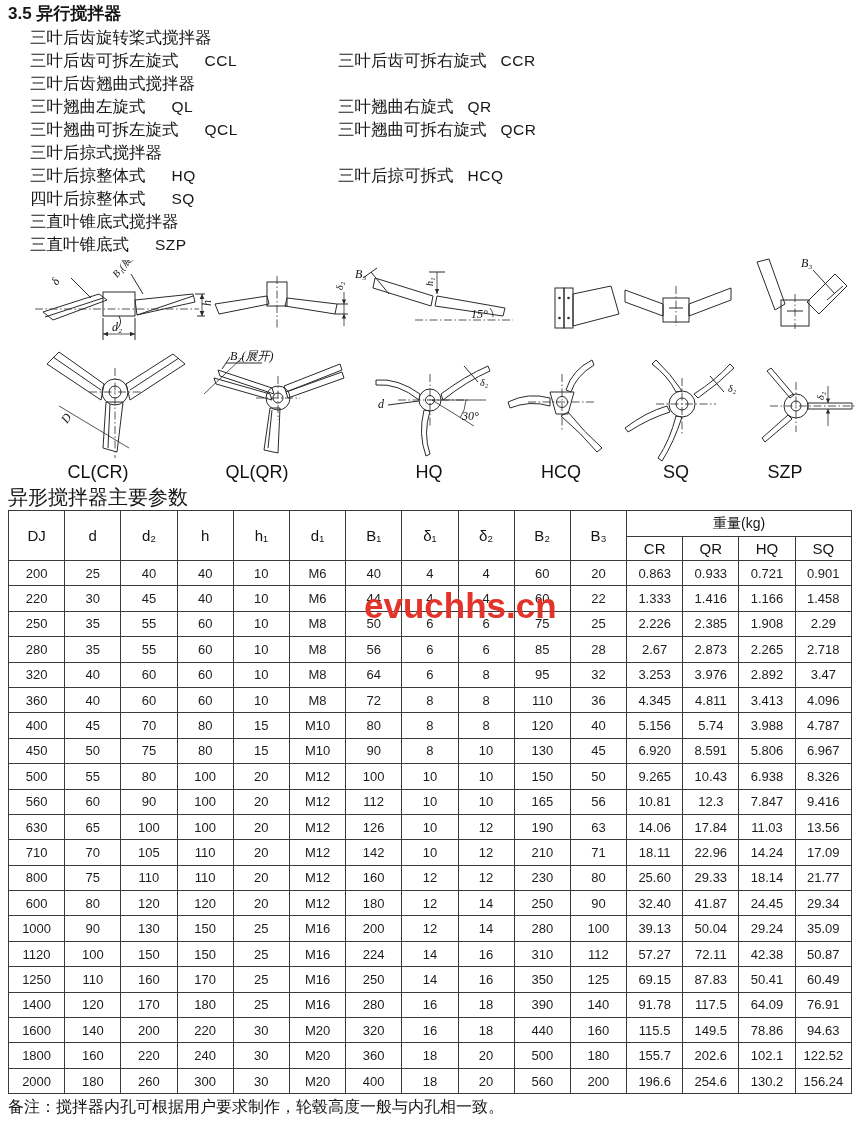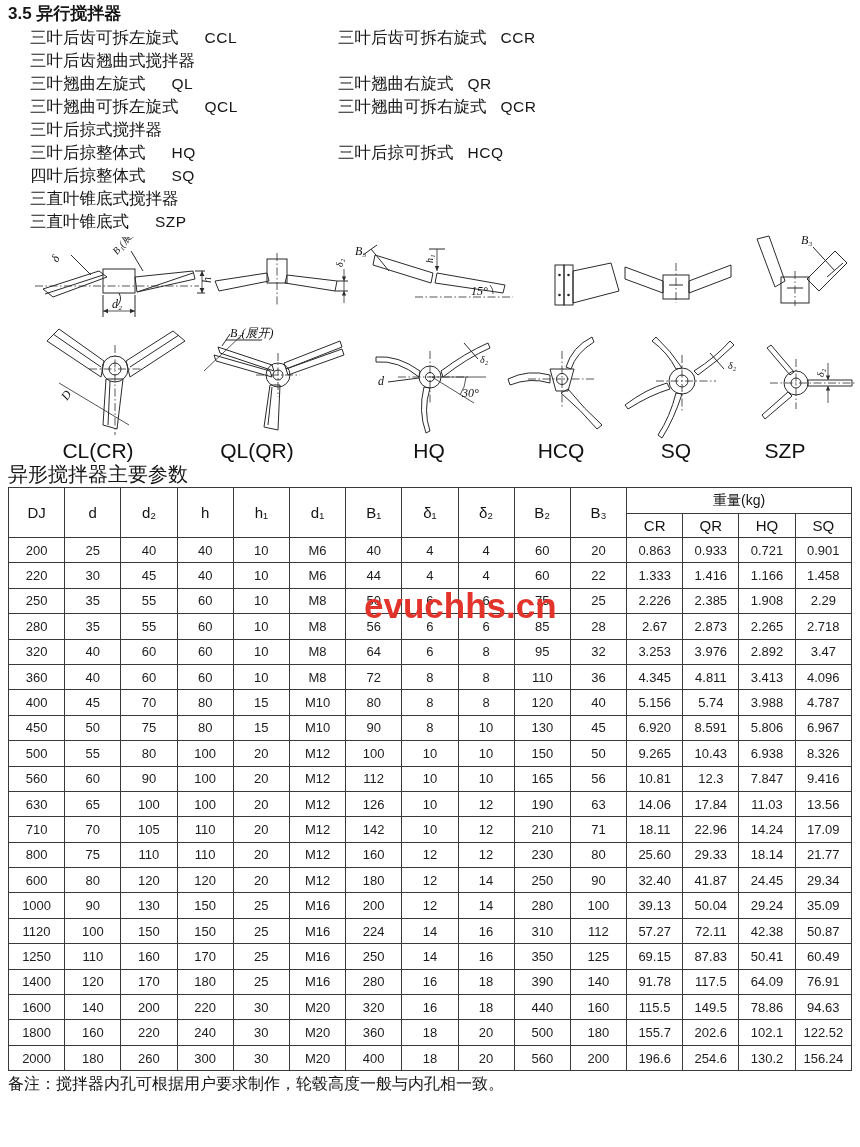--- a/index.html
+++ b/index.html
@@ -18,21 +18,21 @@
   .col-right .type-code { margin-left:14px; }
 
   .figures { position:relative; height:230px; margin-top:0; }
   .fig { position:absolute; }
   .fig .ln  { fill:none; stroke:#2b2b2b; stroke-width:1; }
   .fig .cl  { fill:none; stroke:#2b2b2b; stroke-width:0.8; stroke-dasharray:8 2.5 1.5 2.5; }
   .fig .dim { fill:none; stroke:#2b2b2b; stroke-width:0.8; }
   .fig .dot { fill:#2b2b2b; stroke:none; }
   .fig text.lbl { font-family:"Liberation Serif","DejaVu Serif",serif; font-style:italic; font-size:12px; fill:#111; }
   .fig text.sm  { font-size:10px; }
-  .fig-caption { position:absolute; top:206px; width:120px; text-align:center; font-size:21px; color:#111; }
+  .fig-caption { position:absolute; top:206px; width:120px; text-align:center; font-size:18px; color:#111; }
 
   .table-title { font-size:20px; line-height:22px; margin-top:0; }
   table.params { width:100%; border-collapse:collapse; table-layout:fixed; margin-top:2px; }
   .params th, .params td { border:1px solid #3a3a3a; text-align:center; padding:0; overflow:hidden; }
   .params thead th { font-weight:normal; font-size:15px; height:25px; color:#141414; }
   .params thead tr.sub th { height:23px; }
   .params th.wt { font-size:14px; }
   .params td { height:24.4px; font-size:13px; color:#1d1d1d; }
 
   .note { margin-top:3px; font-size:16px; line-height:20px; }
@@ -43,20 +43,21 @@
   }
 </style>
 </head>
 <body>
 
 <div class="page">
 
   <div class="heading">3.5 异行搅拌器</div>
 
   <div class="type-list">
+      <div class="type-row"><span class="col-left"><span class="type-name">三叶后齿旋转桨式搅拌器</span></span></div>
       <div class="type-row"><span class="col-left"><span class="type-name">三叶后齿可拆左旋式</span><span class="type-code">CCL</span></span><span class="col-right"><span class="type-name">三叶后齿可拆右旋式</span><span class="type-code">CCR</span></span></div>
       <div class="type-row"><span class="col-left"><span class="type-name">三叶后齿翘曲式搅拌器</span></span></div>
       <div class="type-row"><span class="col-left"><span class="type-name">三叶翘曲左旋式</span><span class="type-code">QL</span></span><span class="col-right"><span class="type-name">三叶翘曲右旋式</span><span class="type-code">QR</span></span></div>
       <div class="type-row"><span class="col-left"><span class="type-name">三叶翘曲可拆左旋式</span><span class="type-code">QCL</span></span><span class="col-right"><span class="type-name">三叶翘曲可拆右旋式</span><span class="type-code">QCR</span></span></div>
       <div class="type-row"><span class="col-left"><span class="type-name">三叶后掠式搅拌器</span></span></div>
       <div class="type-row"><span class="col-left"><span class="type-name">三叶后掠整体式</span><span class="type-code">HQ</span></span><span class="col-right"><span class="type-name">三叶后掠可拆式</span><span class="type-code">HCQ</span></span></div>
       <div class="type-row"><span class="col-left"><span class="type-name">四叶后掠整体式</span><span class="type-code">SQ</span></span></div>
       <div class="type-row"><span class="col-left"><span class="type-name">三直叶锥底式搅拌器</span></span></div>
       <div class="type-row"><span class="col-left"><span class="type-name">三直叶锥底式</span><span class="type-code">SZP</span></span></div>
     </div>

